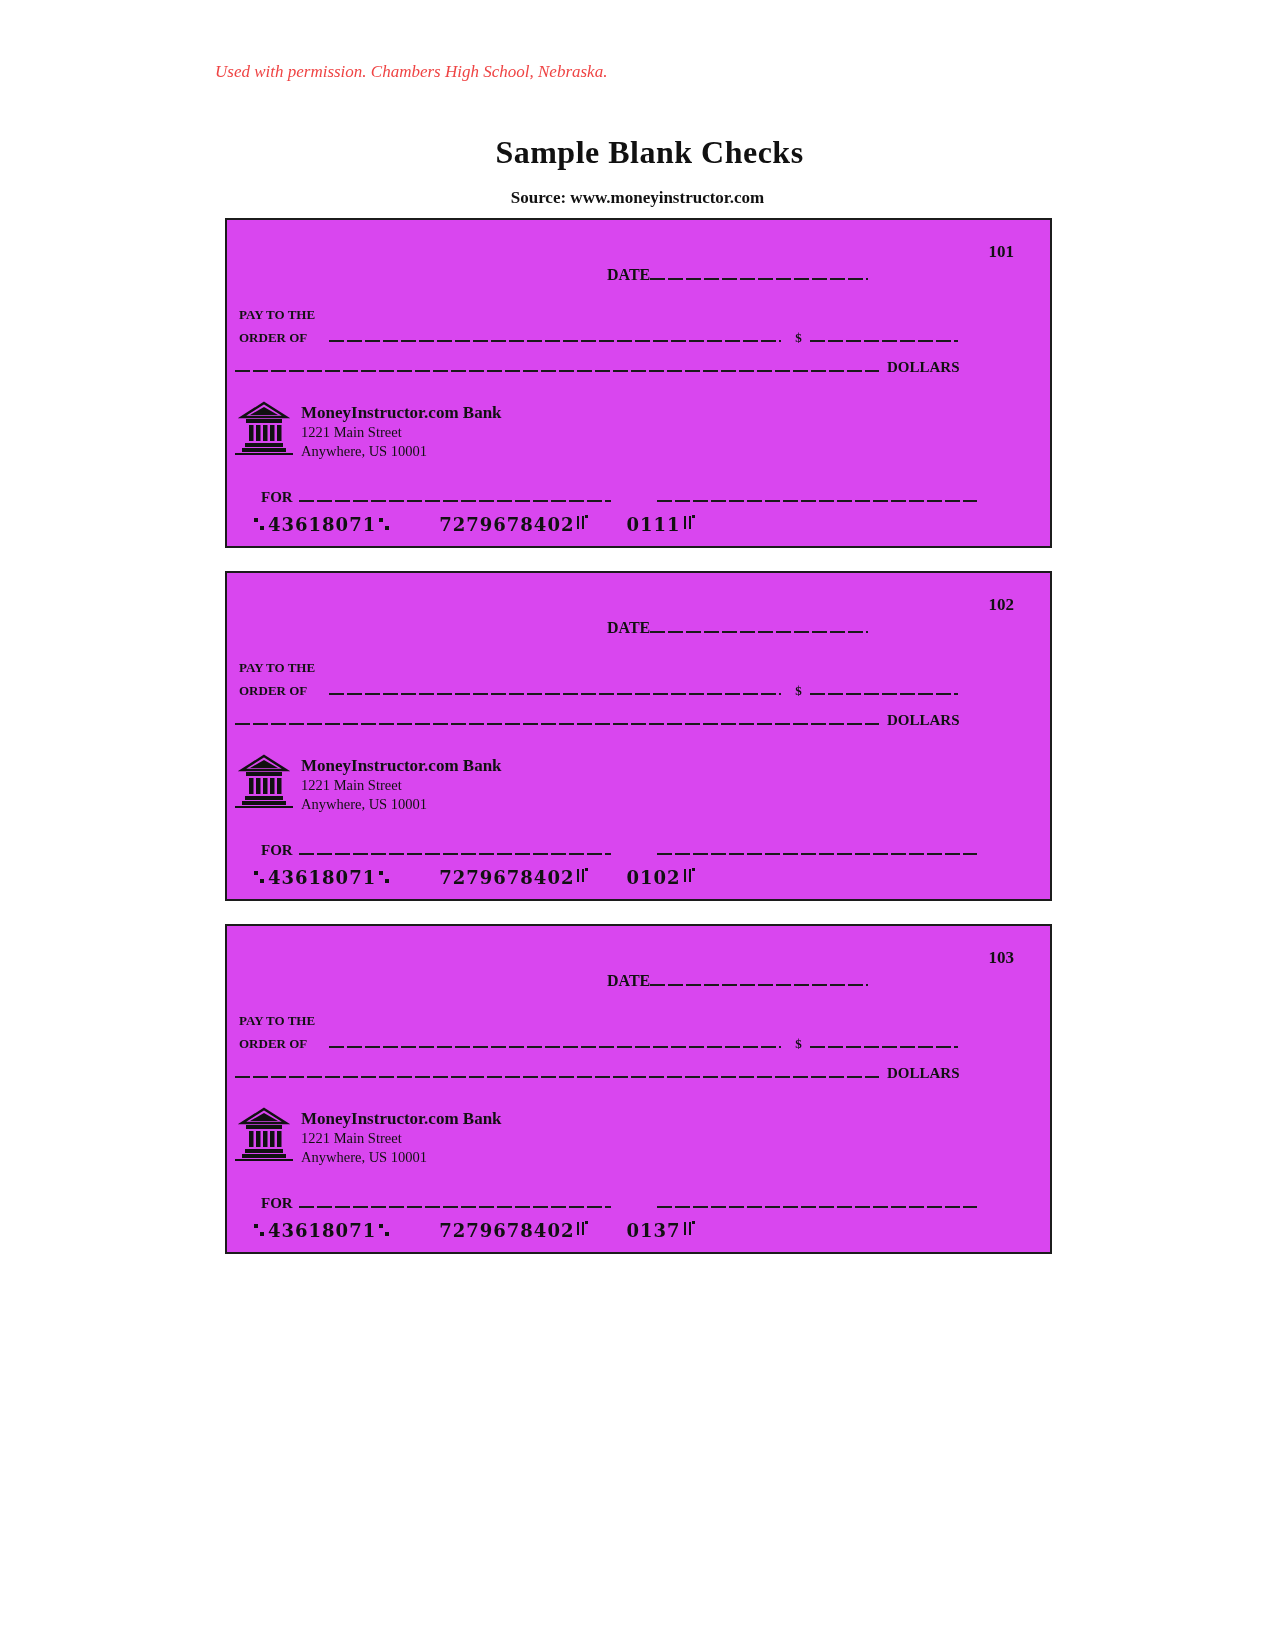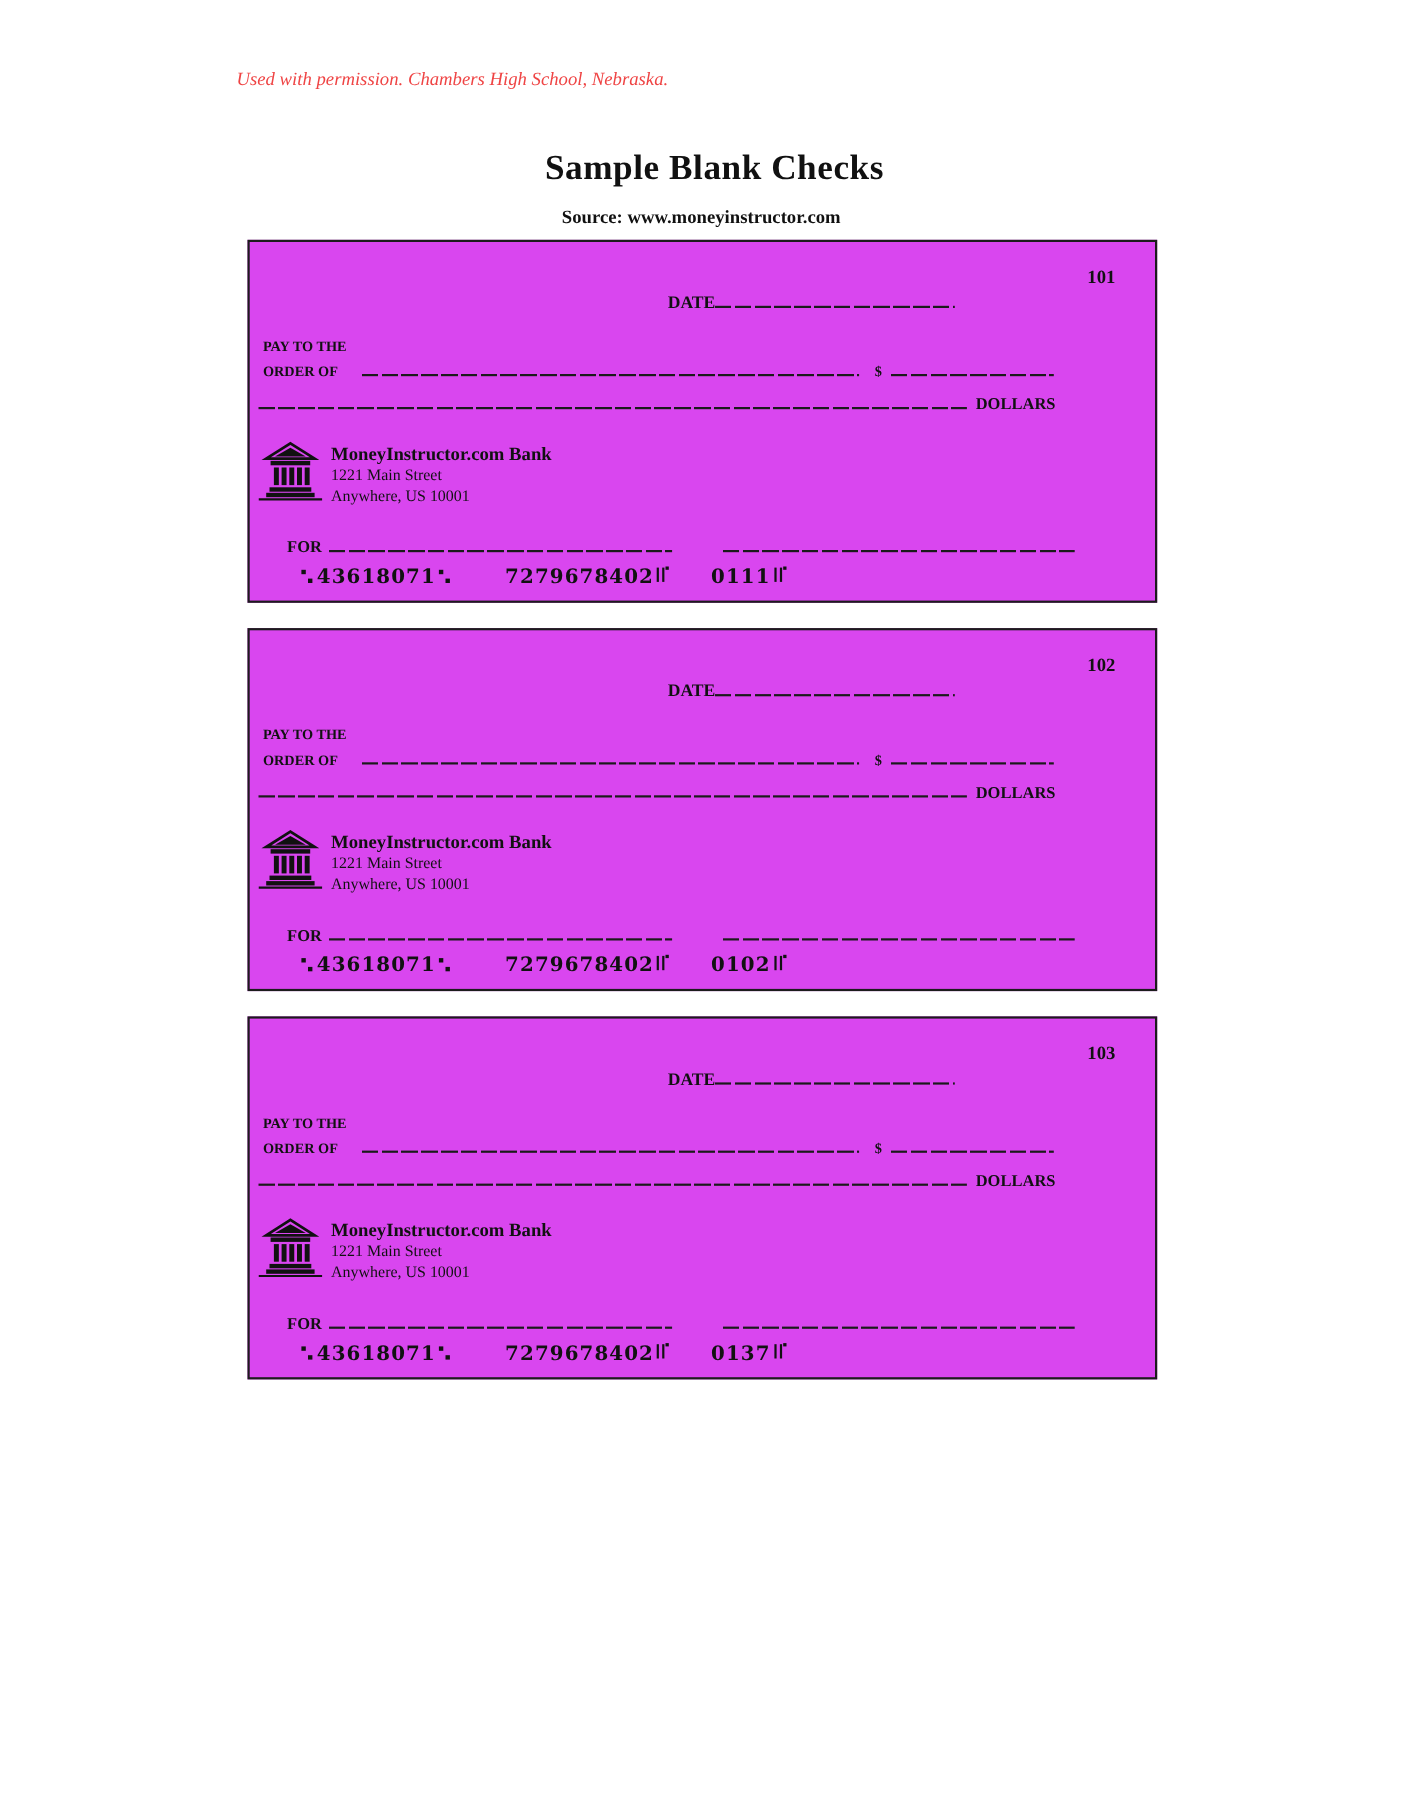--- a/index.html
+++ b/index.html
@@ -126,21 +126,21 @@
   .for-blank { width: 312px; margin-left: 6px; }
   .sig-blank {
     position: absolute;
     top: 266px;
     left: 430px;
     width: 320px;
   }
   .micr-row {
     position: absolute;
     top: 294px;
-    left: 44px;
+    left: 24px;
     display: flex;
     align-items: center;
     font-size: 18px;
     font-weight: bold;
     letter-spacing: 1px;
     font-family: "DejaVu Serif", serif;
   }
   .micr-gap-lg { width: 46px; }
   .micr-gap-md { width: 38px; }
   .micr-sym { display: inline-block; position: relative; }

